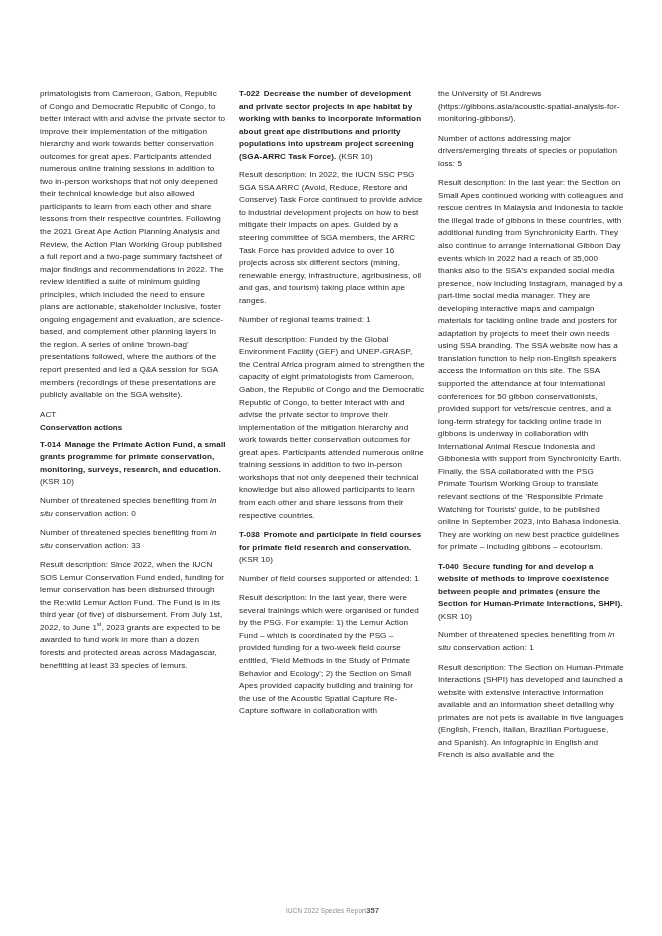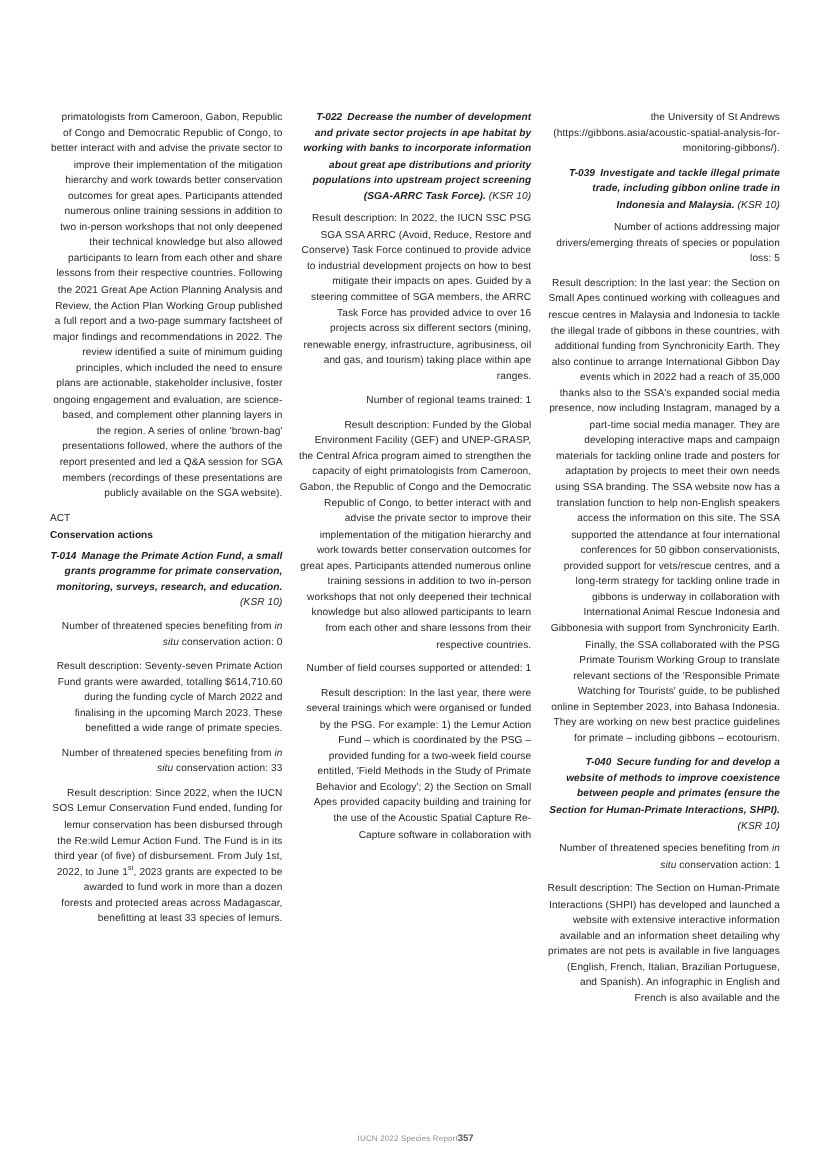--- a/index.html
+++ b/index.html
@@ -33,21 +33,21 @@
   }
   .col {
     width: 186px;
     flex: 0 0 186px;
   }
   p {
     margin: 0 0 7px 0;
     font-size: 8.1px;
     line-height: 12.55px;
     letter-spacing: 0.01em;
-    text-align: right;
+    text-align: left;
     color: #231f20;
   }
   .h-sec {
     margin: 0 0 1px 0;
     font-size: 8.1px;
     line-height: 12.55px;
     font-weight: normal;
     color: #231f20;
   }
   .h-sub {
@@ -56,21 +56,20 @@
     line-height: 12.55px;
     font-weight: bold;
     color: #231f20;
   }
   .target {
     margin: 0 0 6px 0;
     font-size: 8.1px;
     line-height: 12.55px;
     font-weight: bold;
     color: #231f20;
-    font-style: italic;
   }
   .target .ksr {
     font-weight: normal;
   }
   .target .code {
     font-weight: bold;
     letter-spacing: 0;
   }
   em, .ital { font-style: italic; }
   sup {
@@ -103,35 +102,34 @@
 
 <div class="page">
 
   <div class="columns">
     <div class="col">
         <p>primatologists from Cameroon, Gabon, Republic of Congo and Democratic Republic of Congo, to better interact with and advise the private sector to improve their implementation of the mitigation hierarchy and work towards better conservation outcomes for great apes. Participants attended numerous online training sessions in addition to two in-person workshops that not only deepened their technical knowledge but also allowed participants to learn from each other and share lessons from their respective countries. Following the 2021 Great Ape Action Planning Analysis and Review, the Action Plan Working Group published a full report and a two-page summary factsheet of major findings and recommendations in 2022. The review identified a suite of minimum guiding principles, which included the need to ensure plans are actionable, stakeholder inclusive, foster ongoing engagement and evaluation, are science-based, and complement other planning layers in the region. A series of online 'brown-bag' presentations followed, where the authors of the report presented and led a Q&amp;A session for SGA members (recordings of these presentations are publicly available on the SGA website).</p>
         <div class="h-sec">ACT</div>
         <div class="h-sub">Conservation actions</div>
         <p class="target"><span class="code">T-014</span><span> Manage the Primate Action Fund, a small grants programme for primate conservation, monitoring, surveys, research, and education. </span><span class="ksr">(KSR 10)</span></p>
         <p>Number of threatened species benefiting from <em>in situ</em> conservation action: 0</p>
-        <p>Result description: Seventy-seven Primate Action Fund grants were awarded, totalling $614,710.60 during the funding cycle of March 2022 and finalising in the upcoming March 2023. These benefitted a wide range of primate species.</p>
         <p>Number of threatened species benefiting from <em>in situ</em> conservation action: 33</p>
         <p>Result description: Since 2022, when the IUCN SOS Lemur Conservation Fund ended, funding for lemur conservation has been disbursed through the Re:wild Lemur Action Fund. The Fund is in its third year (of five) of disbursement. From July 1st, 2022, to June 1<sup>st</sup>, 2023 grants are expected to be awarded to fund work in more than a dozen forests and protected areas across Madagascar, benefitting at least 33 species of lemurs.</p>
       </div>
     <div class="col">
         <p class="target"><span class="code">T-022</span><span> Decrease the number of development and private sector projects in ape habitat by working with banks to incorporate information about great ape distributions and priority populations into upstream project screening (SGA-ARRC Task Force). </span><span class="ksr">(KSR 10)</span></p>
         <p>Result description: In 2022, the IUCN SSC PSG SGA SSA ARRC (Avoid, Reduce, Restore and Conserve) Task Force continued to provide advice to industrial development projects on how to best mitigate their impacts on apes. Guided by a steering committee of SGA members, the ARRC Task Force has provided advice to over 16 projects across six different sectors (mining, renewable energy, infrastructure, agribusiness, oil and gas, and tourism) taking place within ape ranges.</p>
         <p>Number of regional teams trained: 1</p>
         <p>Result description: Funded by the Global Environment Facility (GEF) and UNEP-GRASP, the Central Africa program aimed to strengthen the capacity of eight primatologists from Cameroon, Gabon, the Republic of Congo and the Democratic Republic of Congo, to better interact with and advise the private sector to improve their implementation of the mitigation hierarchy and work towards better conservation outcomes for great apes. Participants attended numerous online training sessions in addition to two in-person workshops that not only deepened their technical knowledge but also allowed participants to learn from each other and share lessons from their respective countries.</p>
+        <p class="target"><span class="code">T-038</span><span> Promote and participate in field courses for primate field research and conservation. </span><span class="ksr">(KSR 10)</span></p>
         <p>Number of field courses supported or attended: 1</p>
         <p>Result description: In the last year, there were several trainings which were organised or funded by the PSG. For example: 1) the Lemur Action Fund – which is coordinated by the PSG – provided funding for a two-week field course entitled, 'Field Methods in the Study of Primate Behavior and Ecology'; 2) the Section on Small Apes provided capacity building and training for the use of the Acoustic Spatial Capture Re-Capture software in collaboration with</p>
       </div>
     <div class="col">
         <p>the University of St Andrews (https://gibbons.asia/acoustic-spatial-analysis-for-monitoring-gibbons/).</p>
-        <p class="target"><span class="code">T-039</span><span> Investigate and tackle illegal primate trade, including gibbon online trade in Indonesia and Malaysia. </span><span class="ksr">(KSR 10)</span></p>
         <p>Number of actions addressing major drivers/emerging threats of species or population loss: 5</p>
         <p>Result description: In the last year: the Section on Small Apes continued working with colleagues and rescue centres in Malaysia and Indonesia to tackle the illegal trade of gibbons in these countries, with additional funding from Synchronicity Earth. They also continue to arrange International Gibbon Day events which in 2022 had a reach of 35,000 thanks also to the SSA's expanded social media presence, now including Instagram, managed by a part-time social media manager. They are developing interactive maps and campaign materials for tackling online trade and posters for adaptation by projects to meet their own needs using SSA branding. The SSA website now has a translation function to help non-English speakers access the information on this site. The SSA supported the attendance at four international conferences for 50 gibbon conservationists, provided support for vets/rescue centres, and a long-term strategy for tackling online trade in gibbons is underway in collaboration with International Animal Rescue Indonesia and Gibbonesia with support from Synchronicity Earth. Finally, the SSA collaborated with the PSG Primate Tourism Working Group to translate relevant sections of the 'Responsible Primate Watching for Tourists' guide, to be published online in September 2023, into Bahasa Indonesia. They are working on new best practice guidelines for primate – including gibbons – ecotourism.</p>
         <p class="target"><span class="code">T-040</span><span> Secure funding for and develop a website of methods to improve coexistence between people and primates (ensure the Section for Human-Primate Interactions, SHPI). </span><span class="ksr">(KSR 10)</span></p>
         <p>Number of threatened species benefiting from <em>in situ</em> conservation action: 1</p>
         <p>Result description: The Section on Human-Primate Interactions (SHPI) has developed and launched a website with extensive interactive information available and an information sheet detailing why primates are not pets is available in five languages (English, French, Italian, Brazilian Portuguese, and Spanish). An infographic in English and French is also available and the</p>
       </div>
   </div>
 
   <div class="footer">
     <div class="footer-left">IUCN 2022 Species Report</div>

